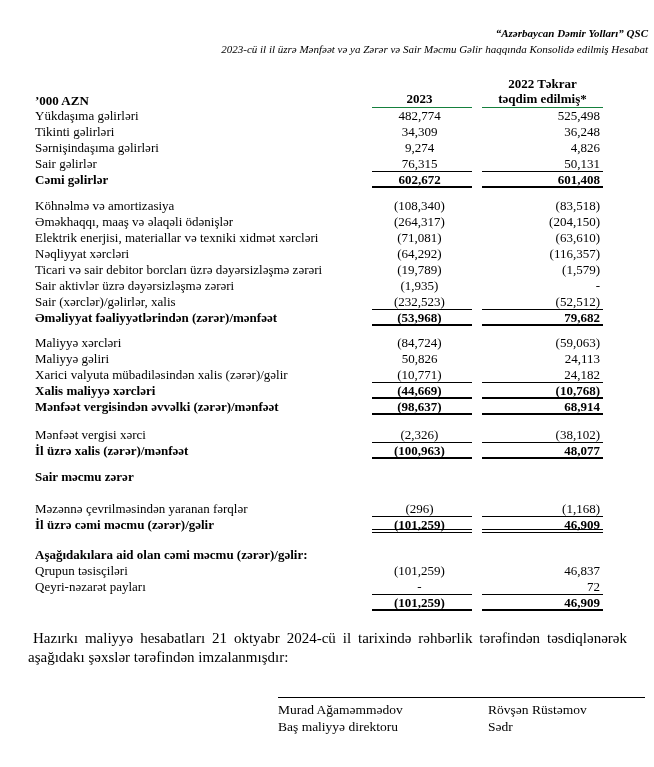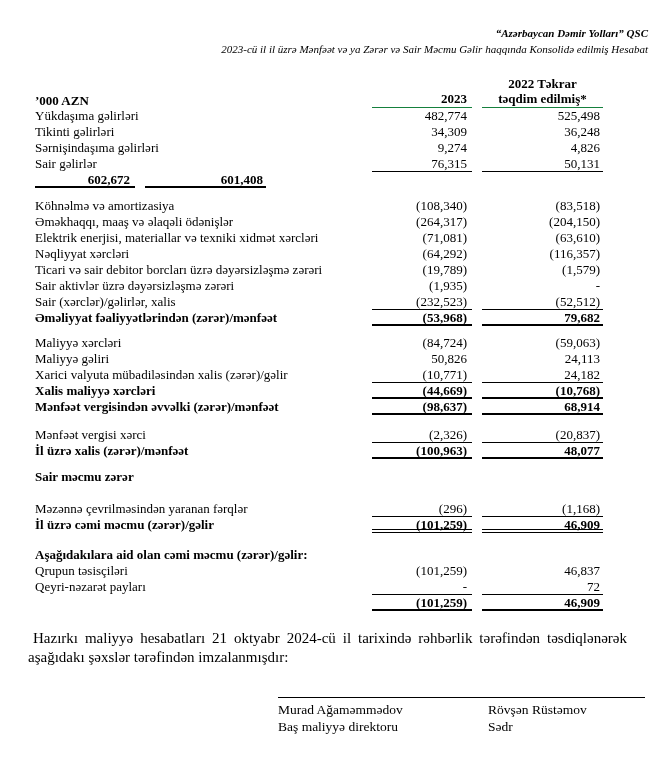--- a/index.html
+++ b/index.html
@@ -37,21 +37,21 @@
   }
   .thead {
     display: flex;
     align-items: flex-end;
     font-weight: bold;
   }
   .cell { box-sizing: border-box; }
   .cell.label { width: 337px; }
   .cell.c23 {
     width: 100px;
-    text-align: right;
+    text-align: center;
     padding-right: 5px;
   }
   .cell.c22 {
     width: 121px;
     margin-left: 10px;
     text-align: right;
     padding-right: 3px;
   }
   .thead .cell { line-height: 15px; }
   .thead .cell.c22 { text-align: center; padding-right: 0; }
@@ -126,20 +126,21 @@
           <div class="cell label">Sərnişindaşıma gəlirləri</div>
           <div class="cell n c23">9,274</div>
           <div class="cell n c22">4,826</div>
         </div>
         <div class="row r-thin">
           <div class="cell label">Sair gəlirlər</div>
           <div class="cell n c23">76,315</div>
           <div class="cell n c22">50,131</div>
         </div>
         <div class="row r-total b">
+          <div class="cell label">Cəmi gəlirlər</div>
           <div class="cell n c23">602,672</div>
           <div class="cell n c22">601,408</div>
         </div>
         <div class="spacer" style="height: 10px;"></div>
         <div class="row r-none">
           <div class="cell label">Köhnəlmə və amortizasiya</div>
           <div class="cell n c23">(108,340)</div>
           <div class="cell n c22">(83,518)</div>
         </div>
         <div class="row r-none">
@@ -200,21 +201,21 @@
         </div>
         <div class="row r-total b">
           <div class="cell label">Mənfəət vergisindən əvvəlki (zərər)/mənfəət</div>
           <div class="cell n c23">(98,637)</div>
           <div class="cell n c22">68,914</div>
         </div>
         <div class="spacer" style="height: 12px;"></div>
         <div class="row r-thin">
           <div class="cell label">Mənfəət vergisi xərci</div>
           <div class="cell n c23">(2,326)</div>
-          <div class="cell n c22">(20,837)</div>
+          <div class="cell n c22">(38,102)</div>
         </div>
         <div class="row r-total b">
           <div class="cell label">İl üzrə xalis (zərər)/mənfəət</div>
           <div class="cell n c23">(100,963)</div>
           <div class="cell n c22">48,077</div>
         </div>
         <div class="spacer" style="height: 10px;"></div>
         <div class="row r-none b">
           <div class="cell label">Sair məcmu zərər</div>
           <div class="cell n c23"></div>

